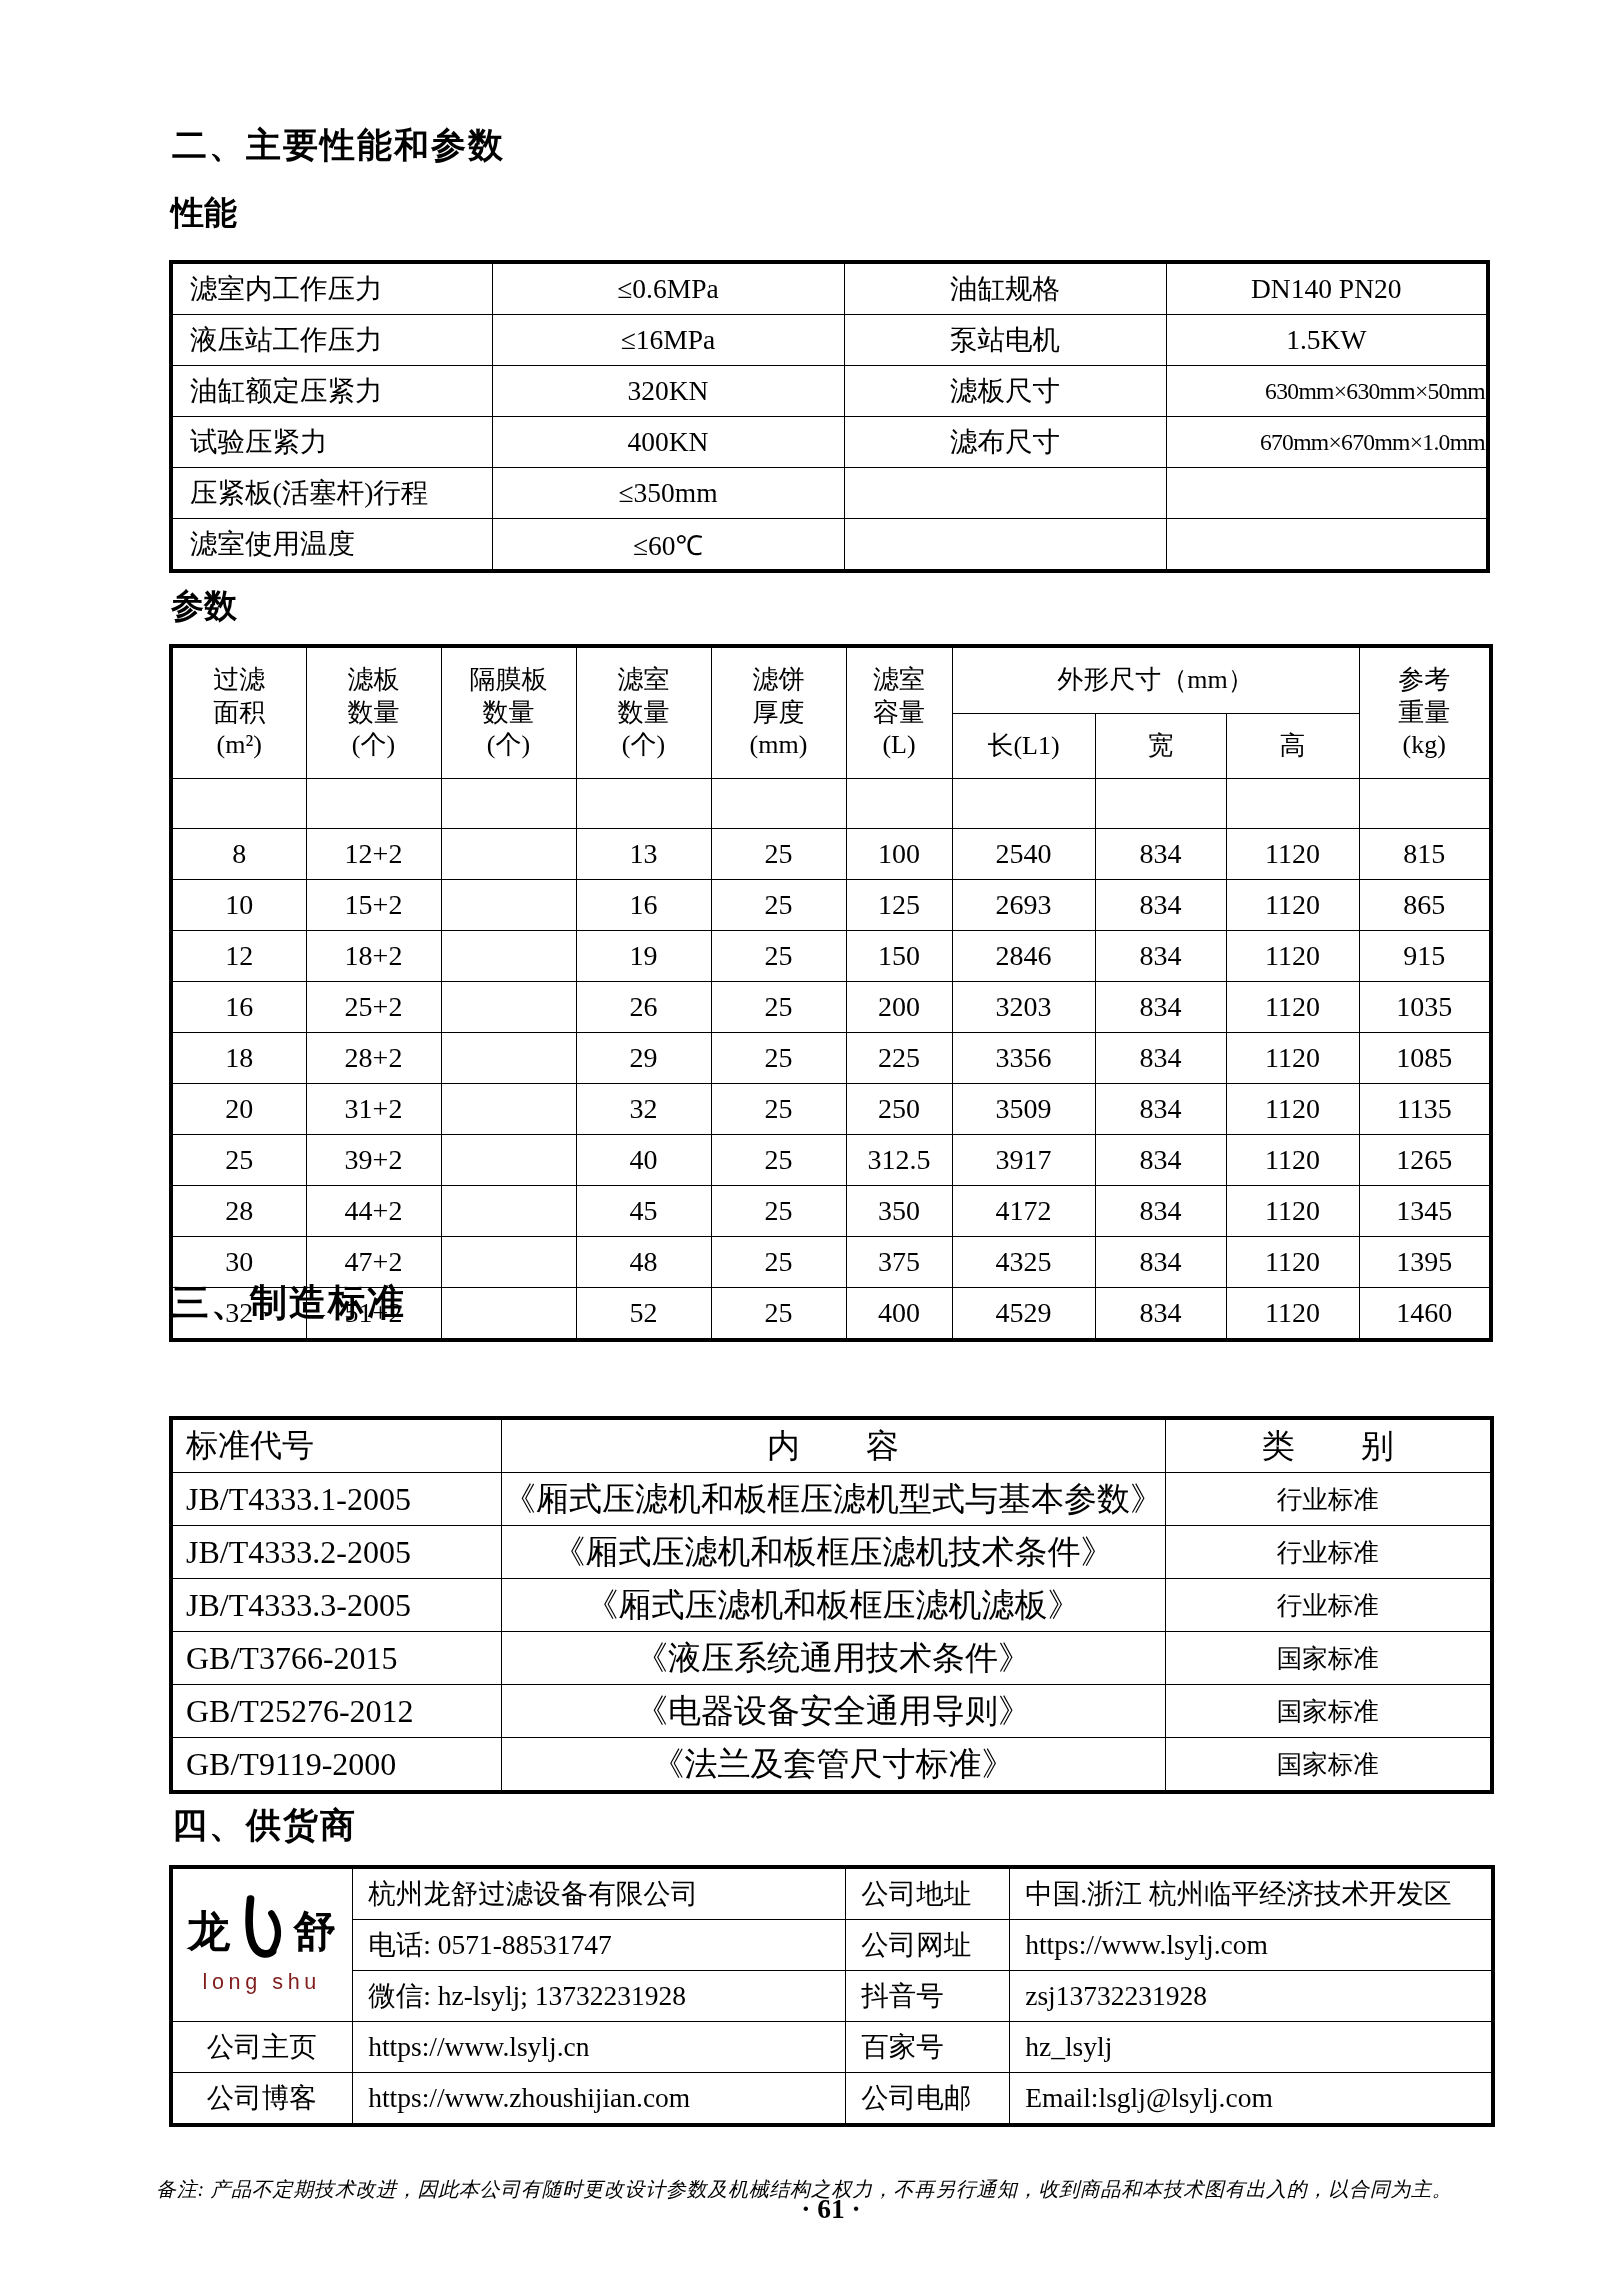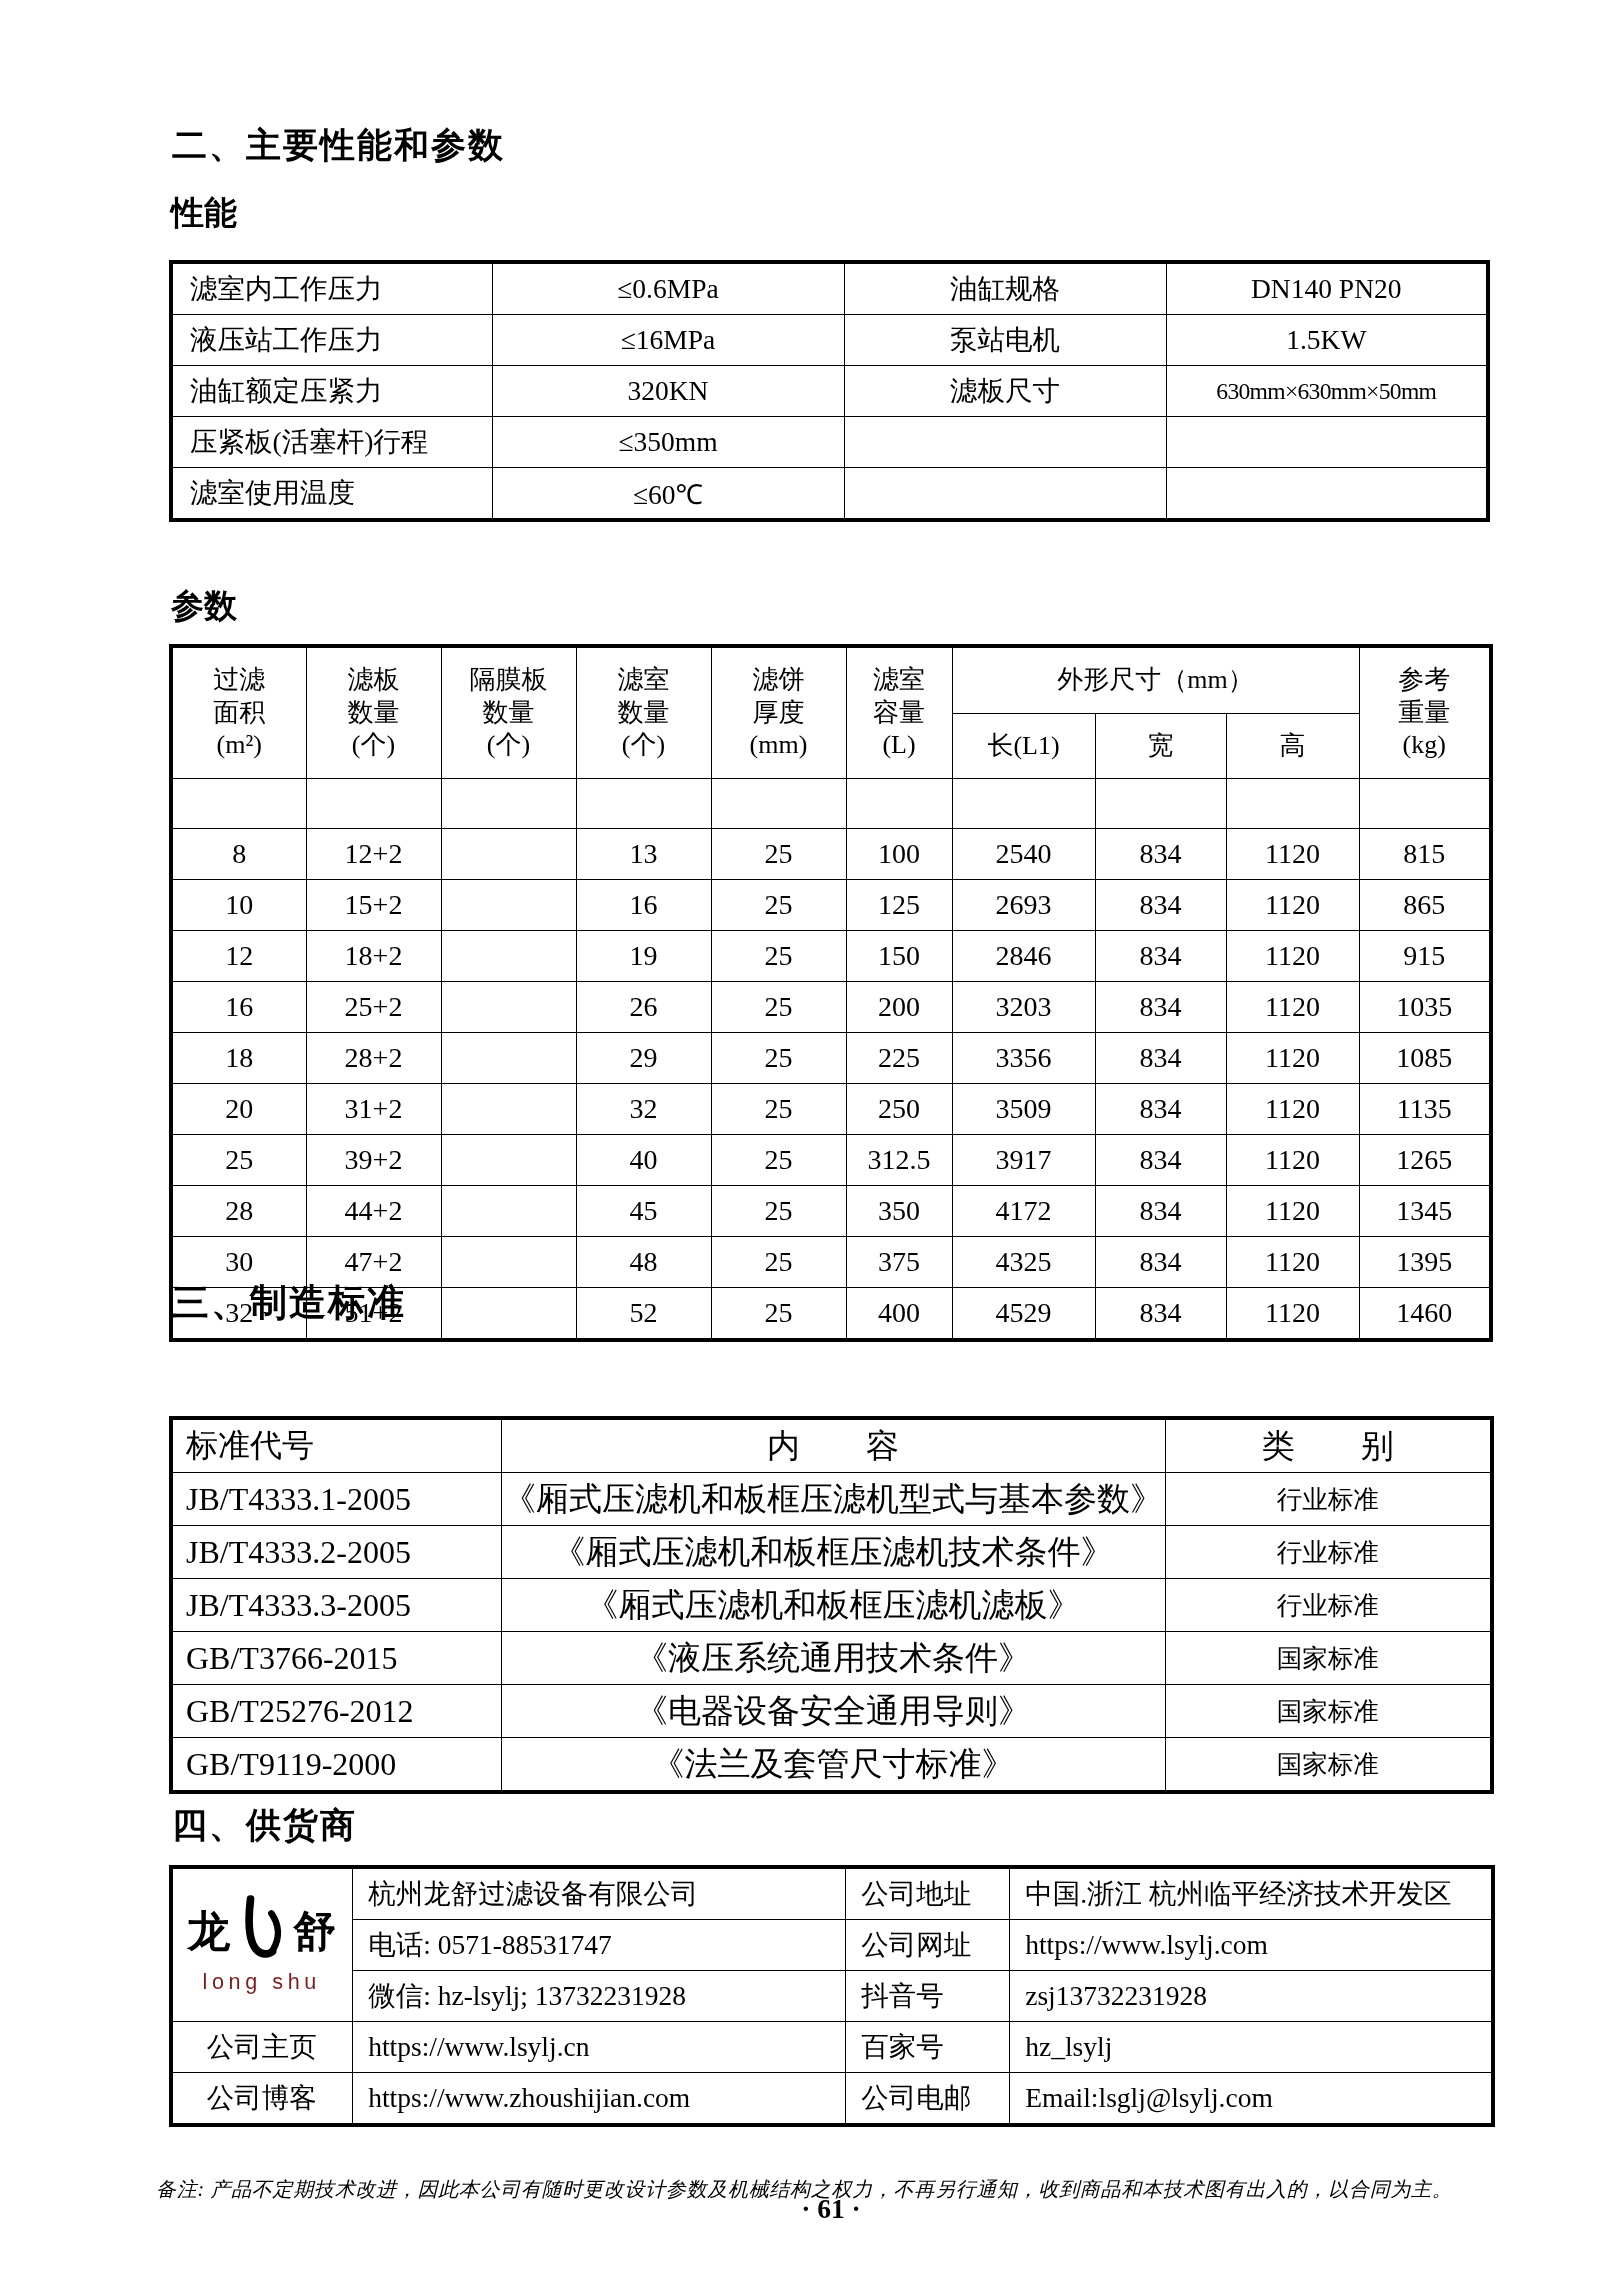--- a/index.html
+++ b/index.html
@@ -22,21 +22,21 @@
 
   table{border-collapse:collapse;table-layout:fixed;background:#fff;}
   table.doc{border:4.6px solid #000;}
   table.doc td{border:1.3px solid #000;overflow:hidden;vertical-align:middle;}
 
   
   #perf-table{left:149px;top:260px;width:1317px;}
   #perf-table td{height:48px;font-size:27.5px;font-family:Liberation Serif, serif;}
   #perf-table td.lbl{text-align:left;padding-left:17px;}
   #perf-table td.ctr{text-align:center;}
-  #perf-table td.dims{text-align:center;font-size:23.6px;letter-spacing:-0.7px;}
+  #perf-table td.dims{text-align:right;font-size:23.6px;letter-spacing:-0.7px;}
 
   
   #param-table{left:149px;top:644px;width:1322px;}
   #param-table td{font-size:26px;text-align:center;}
   #param-table tr.hrow1 td{height:63px;}
   #param-table tr.hrow2 td{height:62px;}
   #param-table td.hc{white-space:pre-line;line-height:1.25;font-size:26px;}
   #param-table tr.emptyrow td{height:47px;}
   #param-table tr.drow td{height:48px;font-size:28px;}
 
@@ -84,20 +84,26 @@
         <td class="lbl">液压站工作压力</td>
         <td class="ctr">≤16MPa</td>
         <td class="ctr">泵站电机</td>
         <td class="ctr">1.5KW</td>
       </tr>
       <tr>
         <td class="lbl">油缸额定压紧力</td>
         <td class="ctr">320KN</td>
         <td class="ctr">滤板尺寸</td>
         <td class="dims">630mm×630mm×50mm</td>
+      </tr>
+      <tr>
+        <td class="lbl">试验压紧力</td>
+        <td class="ctr">400KN</td>
+        <td class="ctr">滤布尺寸</td>
+        <td class="dims">670mm×670mm×1.0mm</td>
       </tr>
       <tr>
         <td class="lbl">压紧板(活塞杆)行程</td>
         <td class="ctr">≤350mm</td>
         <td class="ctr"></td>
         <td class="ctr"></td>
       </tr>
       <tr>
         <td class="lbl">滤室使用温度</td>
         <td class="ctr">≤60℃</td>

